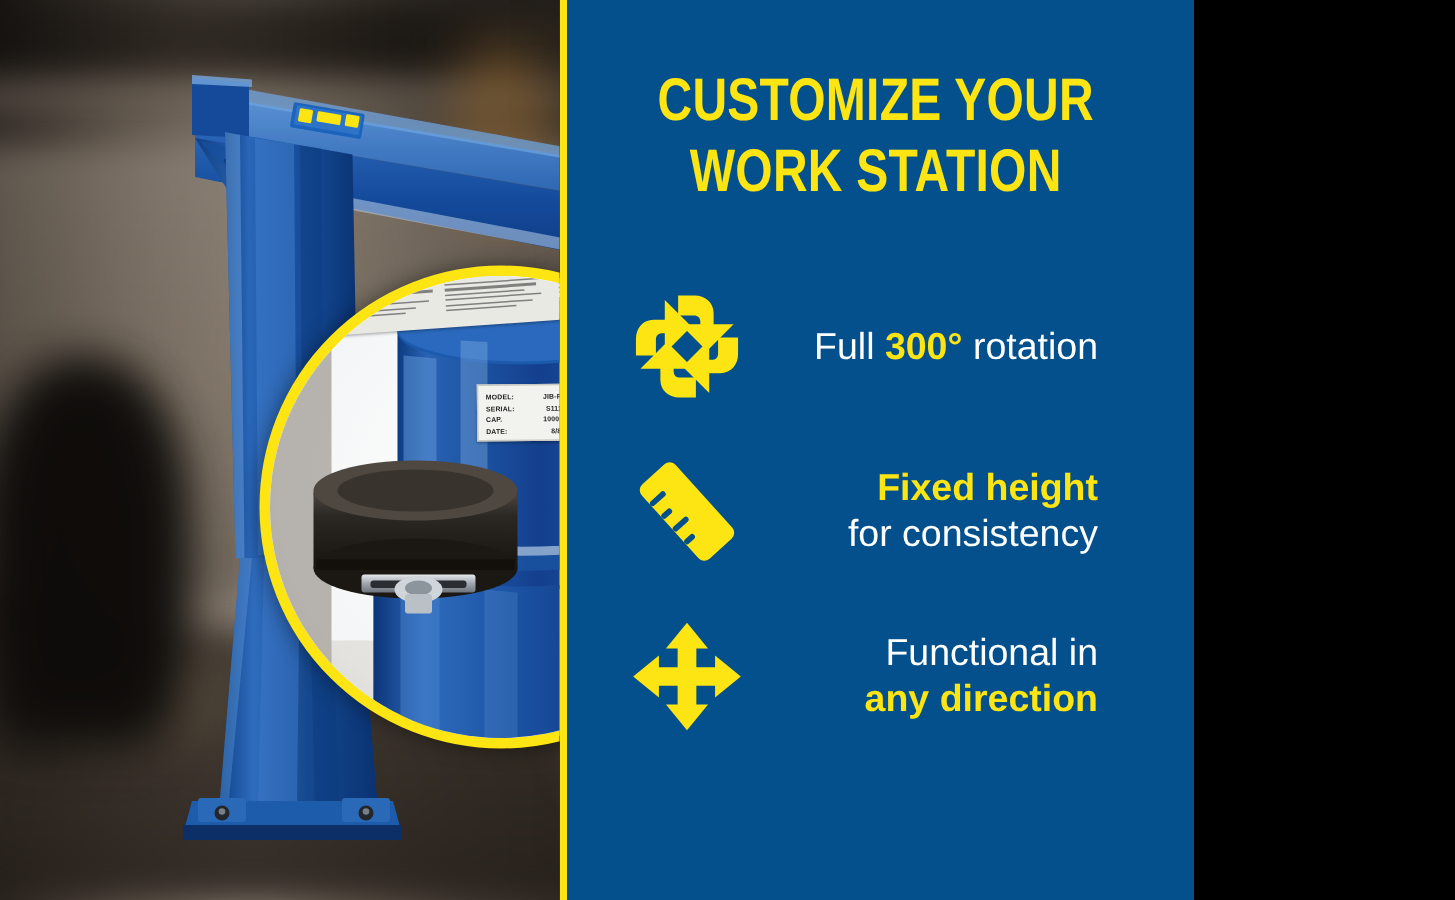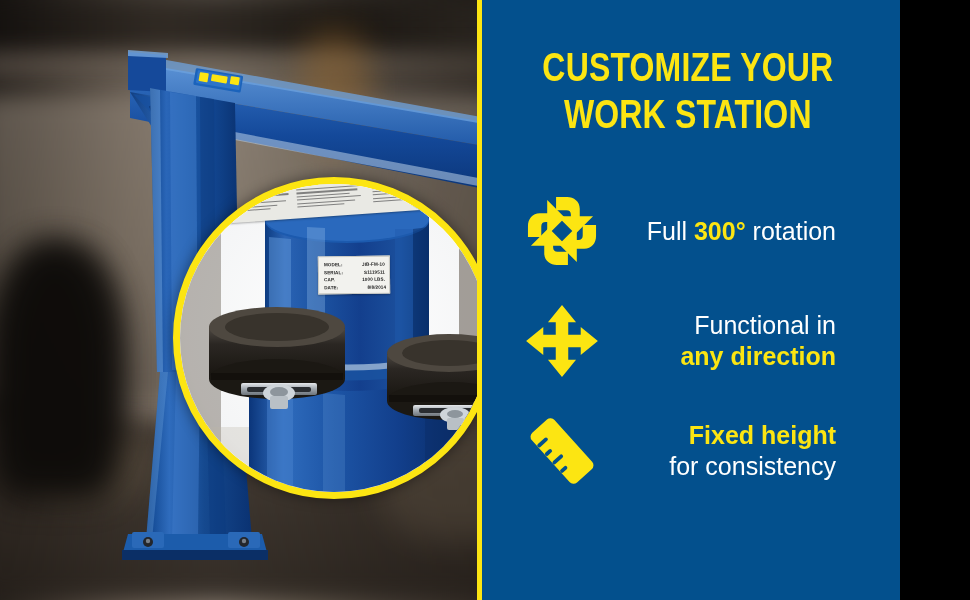--- a/index.html
+++ b/index.html
@@ -3,21 +3,21 @@
 <meta charset="utf-8">
 <style>
   * { box-sizing: border-box; margin: 0; padding: 0; }
   html, body {
     width: 970px; height: 600px;
     font-family: "Liberation Sans", sans-serif;
     overflow: hidden; background: #000;
   }
   #banner {
     position: relative;
-    width: 900px; height: 600px;
+    width: 796px; height: 600px;
     display: flex;
   }
 
   
   .photo-panel {
     position: relative;
     width: 520px; height: 600px;
     overflow: hidden;
     background: #2b2520;
   }
@@ -414,44 +414,44 @@
           <path d="M30,8 L30,26 L20,26 C10,26 4,34 4,43 L4,58 L22,58 L22,44 C22,40 24,38 28,38 L30,38 L30,56 L54,32 Z" transform="rotate(270 50 50)"></path>
         </svg>
       </div>
       <div class="feat-text">
         <span>Full </span><span class="hi">300°</span><span> rotation</span>
       </div>
     </div>
 
     <div class="feature">
       <div class="feat-icon">
-        <svg width="78" height="78" viewBox="0 0 100 100" fill="#FCE512">
-          <path d="M50,4 L68,26 L58,26 L58,42 L74,42 L74,32 L96,50 L74,68 L74,58 L58,58 L58,74 L68,74 L50,96 L32,74 L42,74 L42,58 L26,58 L26,68 L4,50 L26,32 L26,42 L42,42 L42,26 L32,26 Z"></path>
-        </svg>
-      </div>
-      <div class="feat-text">
-        <span class="pl">Functional in</span><br>
-        <span class="hi">any direction</span>
-      </div>
-    </div>
-
-    <div class="feature">
-      <div class="feat-icon">
         <svg width="76" height="76" viewBox="0 0 100 100" fill="#FCE512">
           <g transform="rotate(-42 50 50)">
             <rect x="30" y="6" width="40" height="88" rx="7"></rect>
             <g fill="#03508D">
               <rect x="30" y="22" width="17" height="5" rx="2.5"></rect>
               <rect x="30" y="37" width="11" height="5" rx="2.5"></rect>
               <rect x="30" y="52" width="17" height="5" rx="2.5"></rect>
               <rect x="30" y="67" width="11" height="5" rx="2.5"></rect>
             </g>
           </g>
         </svg>
       </div>
       <div class="feat-text">
         <span class="hi">Fixed height</span><br>
         <span class="pl">for consistency</span>
       </div>
     </div>
 
+    <div class="feature">
+      <div class="feat-icon">
+        <svg width="78" height="78" viewBox="0 0 100 100" fill="#FCE512">
+          <path d="M50,4 L68,26 L58,26 L58,42 L74,42 L74,32 L96,50 L74,68 L74,58 L58,58 L58,74 L68,74 L50,96 L32,74 L42,74 L42,58 L26,58 L26,68 L4,50 L26,32 L26,42 L42,42 L42,26 L32,26 Z"></path>
+        </svg>
+      </div>
+      <div class="feat-text">
+        <span class="pl">Functional in</span><br>
+        <span class="hi">any direction</span>
+      </div>
+    </div>
+
   </div>
 </div>
 
 </body></html>

